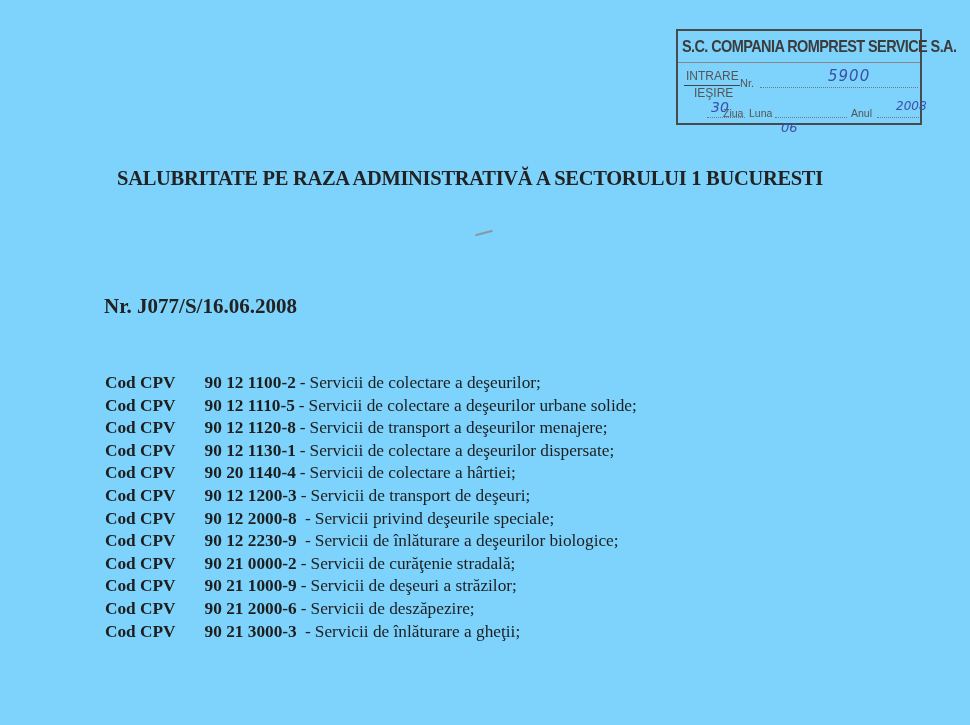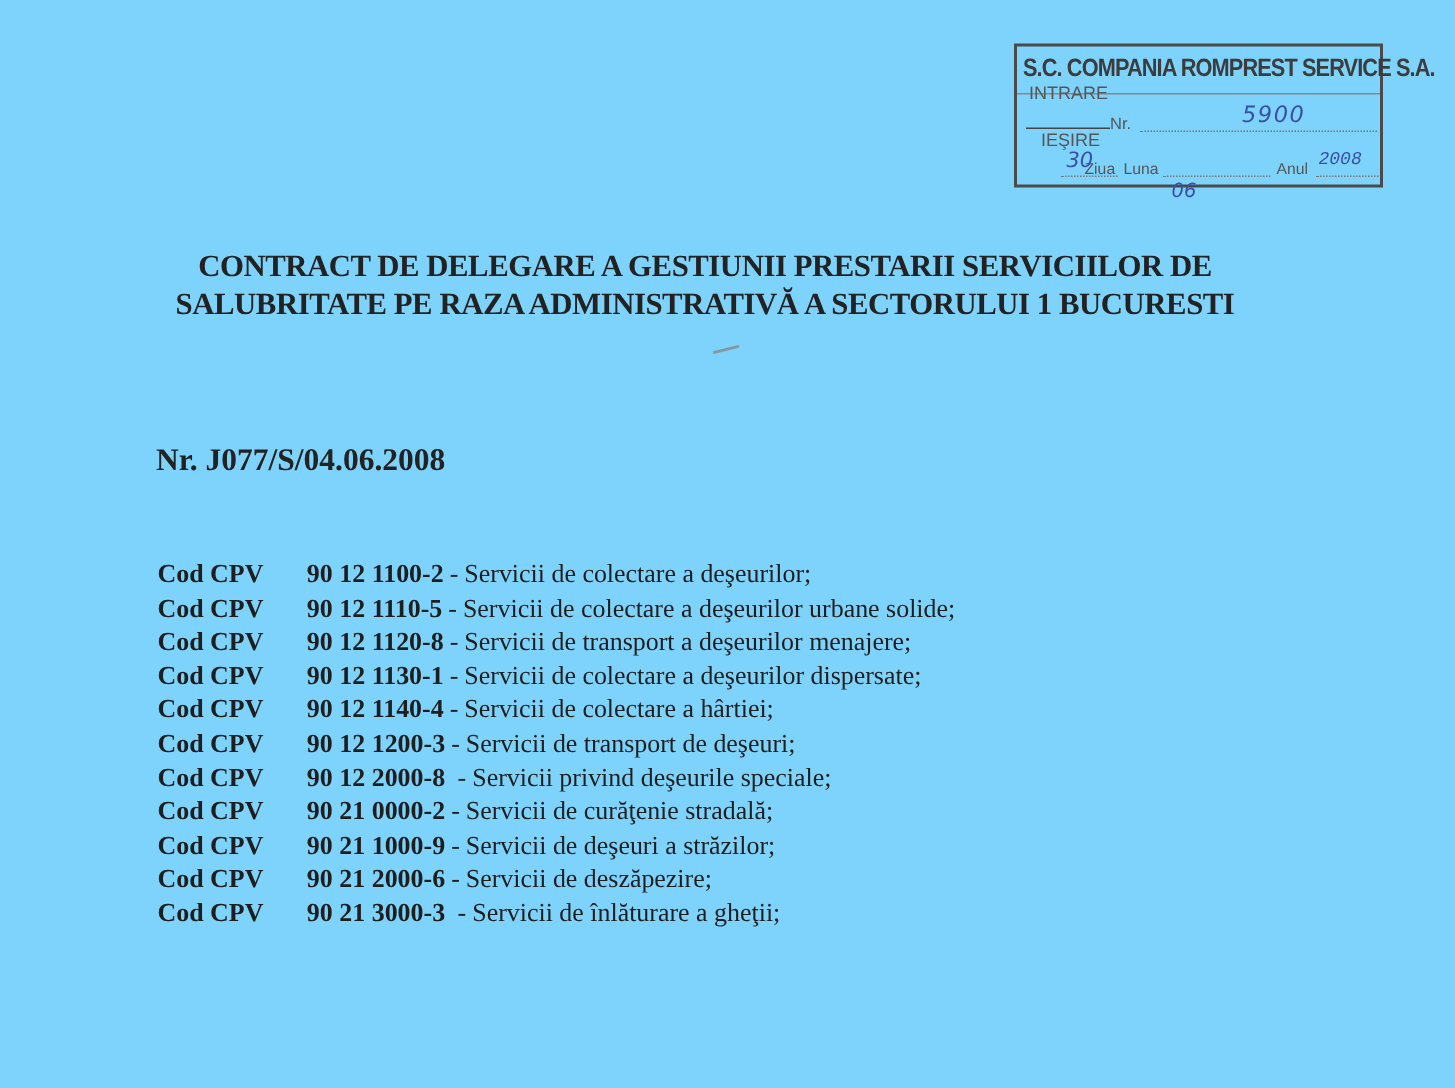--- a/index.html
+++ b/index.html
@@ -18,21 +18,21 @@
     font-family: "Liberation Sans", "DejaVu Sans", sans-serif; color: #4a4a4a;
   }
   .stamp-company {
     position: absolute; left: 4px; top: 6px; right: 2px;
     font-size: 14.5px; font-weight: bold; letter-spacing: -0.6px;
     transform: scaleY(1.15); transform-origin: left top; white-space: nowrap;
     color: #3c3c3c;
   }
   .stamp-sep { position: absolute; left: 0; right: 0; top: 31px; border-top: 1px solid #888; }
   .stamp-intrare {
-    position: absolute; left: 8px; top: 24px; font-size: 12px; color: #555;
+    position: absolute; left: 8px; top: 38px; font-size: 12px; color: #555;
   }
   .stamp-intrare-rule {
     position: absolute; left: 6px; top: 54px; width: 56px; border-top: 1.4px solid #444;
   }
   .stamp-iesire {
     position: absolute; left: 16px; top: 55px; font-size: 12px; color: #555;
   }
   .stamp-nr-label {
     position: absolute; left: 62px; top: 46px; font-size: 11px; color: #555;
   }
@@ -99,39 +99,39 @@
 
     <div class="stamp-date-row">
       <span style="left:0;margin-left:40px;">Ziua</span>
       <span class="dots" style="left:24px; top:4px; width:38px;"></span>
       <span class="hw" style="left:28px; top:-4px; font-size:14px;">30</span>
       <span style="left:66px;">Luna</span>
       <span class="dots" style="left:92px; top:4px; width:72px;"></span>
       <span class="hw" style="left:98px; top:-3px; font-size:13px;margin-top:20px;">06</span>
       <span style="left:168px;">Anul</span>
       <span class="dots" style="left:194px; top:4px; width:42px;"></span>
-      <span class="hw" style="left:196px; top:-4px; font-size:12px;font-family:Liberation Mono, monospace;">2008</span>
+      <span class="hw" style="left:213px; top:-4px; font-size:12px;">2008</span>
     </div>
   </div>
 
   <div class="title">
-    <div>CONTRACT DE DELEGARE A GESTIUNII PRESTARII SERVICIILOR DE</div>
     <div>SALUBRITATE PE RAZA ADMINISTRATIVĂ A SECTORULUI 1 BUCURESTI</div>
   </div>
 
   <div class="pen-mark"></div>
 
-  <div class="contract-no">Nr. J077/S/04.06.2008</div>
+  <div class="contract-no">Nr. J077/S/16.06.2008</div>
 
   <ul class="cpv-list">
     <li class="cpv-item"><span class="cpv-prefix">Cod CPV</span><span class="cpv-code">90 12 1100-2</span><span class="cpv-sep">-</span><span>Servicii de colectare a deşeurilor;</span></li>
     <li class="cpv-item"><span class="cpv-prefix">Cod CPV</span><span class="cpv-code">90 12 1110-5</span><span class="cpv-sep">-</span><span>Servicii de colectare a deşeurilor urbane solide;</span></li>
     <li class="cpv-item"><span class="cpv-prefix">Cod CPV</span><span class="cpv-code">90 12 1120-8</span><span class="cpv-sep">-</span><span>Servicii de transport a deşeurilor menajere;</span></li>
     <li class="cpv-item"><span class="cpv-prefix">Cod CPV</span><span class="cpv-code">90 12 1130-1</span><span class="cpv-sep">-</span><span>Servicii de colectare a deşeurilor dispersate;</span></li>
-    <li class="cpv-item"><span class="cpv-prefix">Cod CPV</span><span class="cpv-code">90 12 1140-4</span><span class="cpv-sep">-</span><span>Servicii de colectare a hârtiei;</span></li>
+    <li class="cpv-item"><span class="cpv-prefix">Cod CPV</span><span class="cpv-code">90 20 1140-4</span><span class="cpv-sep">-</span><span>Servicii de colectare a hârtiei;</span></li>
     <li class="cpv-item"><span class="cpv-prefix">Cod CPV</span><span class="cpv-code">90 12 1200-3</span><span class="cpv-sep">-</span><span>Servicii de transport de deşeuri;</span></li>
     <li class="cpv-item"><span class="cpv-prefix">Cod CPV</span><span class="cpv-code">90 12 2000-8</span><span class="cpv-sep"> -</span><span>Servicii privind deşeurile speciale;</span></li>
+    <li class="cpv-item"><span class="cpv-prefix">Cod CPV</span><span class="cpv-code">90 12 2230-9</span><span class="cpv-sep"> -</span><span>Servicii de înlăturare a deşeurilor biologice;</span></li>
     <li class="cpv-item"><span class="cpv-prefix">Cod CPV</span><span class="cpv-code">90 21 0000-2</span><span class="cpv-sep">-</span><span>Servicii de curăţenie stradală;</span></li>
     <li class="cpv-item"><span class="cpv-prefix">Cod CPV</span><span class="cpv-code">90 21 1000-9</span><span class="cpv-sep">-</span><span>Servicii de deşeuri a străzilor;</span></li>
     <li class="cpv-item"><span class="cpv-prefix">Cod CPV</span><span class="cpv-code">90 21 2000-6</span><span class="cpv-sep">-</span><span>Servicii de deszăpezire;</span></li>
     <li class="cpv-item"><span class="cpv-prefix">Cod CPV</span><span class="cpv-code">90 21 3000-3</span><span class="cpv-sep"> -</span><span>Servicii de înlăturare a gheţii;</span></li>
   </ul>
 </div>
 
 </body></html>

